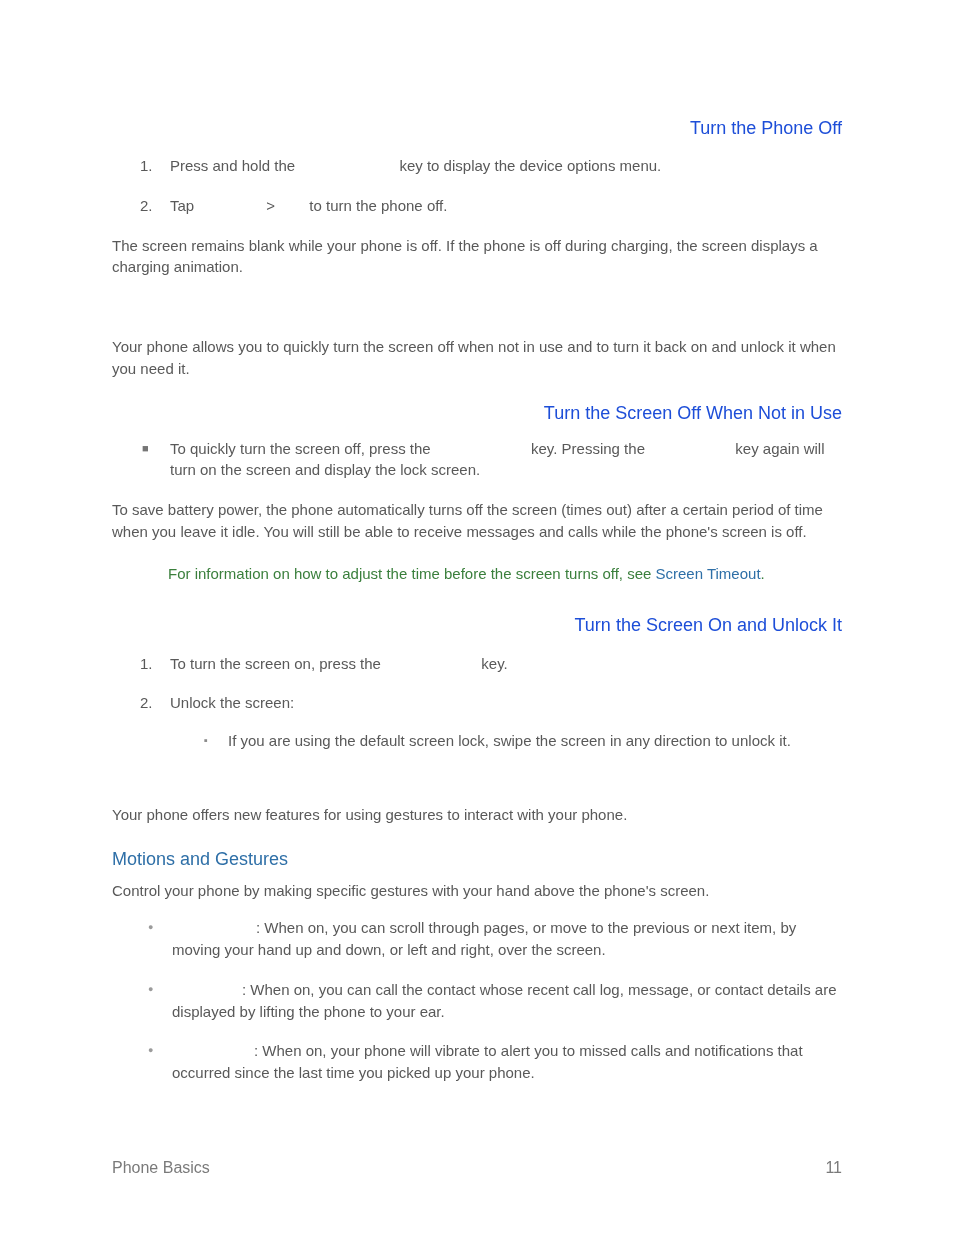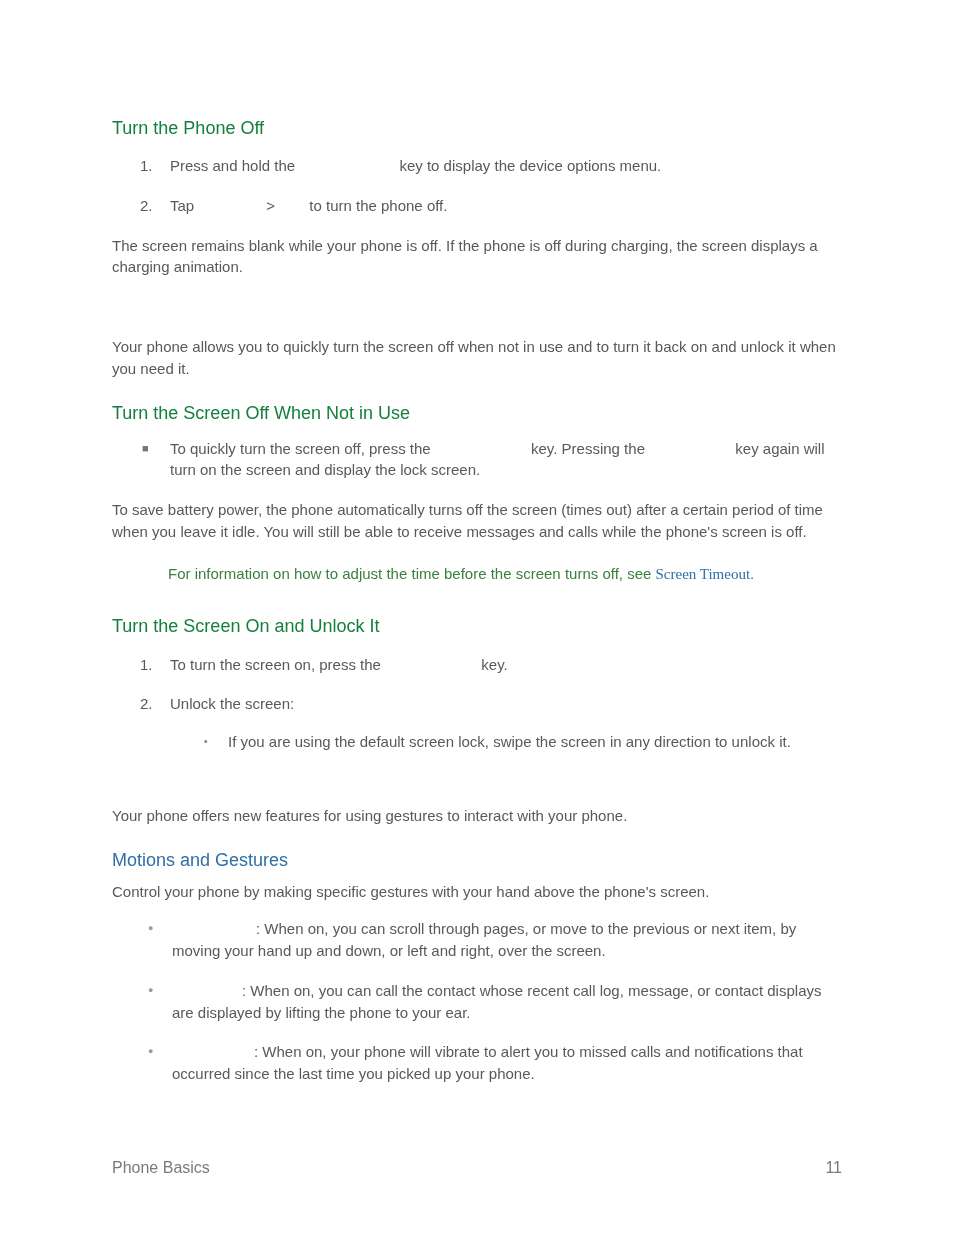--- a/index.html
+++ b/index.html
@@ -8,39 +8,40 @@
     font-family: Arial, Helvetica, sans-serif;
     color: #595959;
     font-size: 15px;
     line-height: 1.45;
     position: relative;
   }
   .page {
     padding: 115px 112px 0 112px;
   }
   .h3 {
-    color: #15803d;
+    color: #1d4ed8;
     font-size: 18px;
     font-weight: 400;
     margin: 0 0 14px 0;
+    text-align: right;
   }
   .h3.tight { margin-bottom: 12px; }
   .h2 {
     color: #2E6FA7;
     font-size: 18px;
     font-weight: 400;
     margin: 0 0 6px 0;
   }
   .para { margin: 8px 0 20px 0; }
   .note {
     color: #3A7F3C;
     margin: 0 0 28px 0;
     padding-left: 56px;
   }
-  .note .link { color: #2E6FA7; font-family: Liberation Serif, serif; }
+  .note .link { color: #2E6FA7; }
   .link { color: #2E6FA7; }
 
   ol.numlist {
     list-style: none;
     margin: 0 0 18px 28px;
     padding: 0;
   }
   ol.numlist > li {
     position: relative;
     padding-left: 30px;
@@ -191,21 +192,21 @@
   <p class="para">Your phone offers new features for using gestures to interact with your phone.</p>
 
   <div class="h2">Motions and Gestures</div>
   <p class="para" style="margin-bottom:16px">Control your phone by making specific gestures with your hand above the phone's screen.</p>
 
   <ul class="dotlist">
     <li>
       <span class="gap g-mot1"></span><span>: When on, you can scroll through pages, or move to the previous or next item, by moving your hand up and down, or left and right, over the screen.</span>
     </li>
     <li>
-      <span class="gap g-mot2"></span><span>: When on, you can call the contact whose recent call log, message, or contact displays are displayed by lifting the phone to your ear.</span>
+      <span class="gap g-mot2"></span><span>: When on, you can call the contact whose recent call log, message, or contact details are displayed by lifting the phone to your ear.</span>
     </li>
     <li>
       <span class="gap g-mot3"></span><span>: When on, your phone will vibrate to alert you to missed calls and notifications that occurred since the last time you picked up your phone.</span>
     </li>
   </ul>
 
 </div>
 
 <div class="footer">
   <span>Phone Basics</span>

